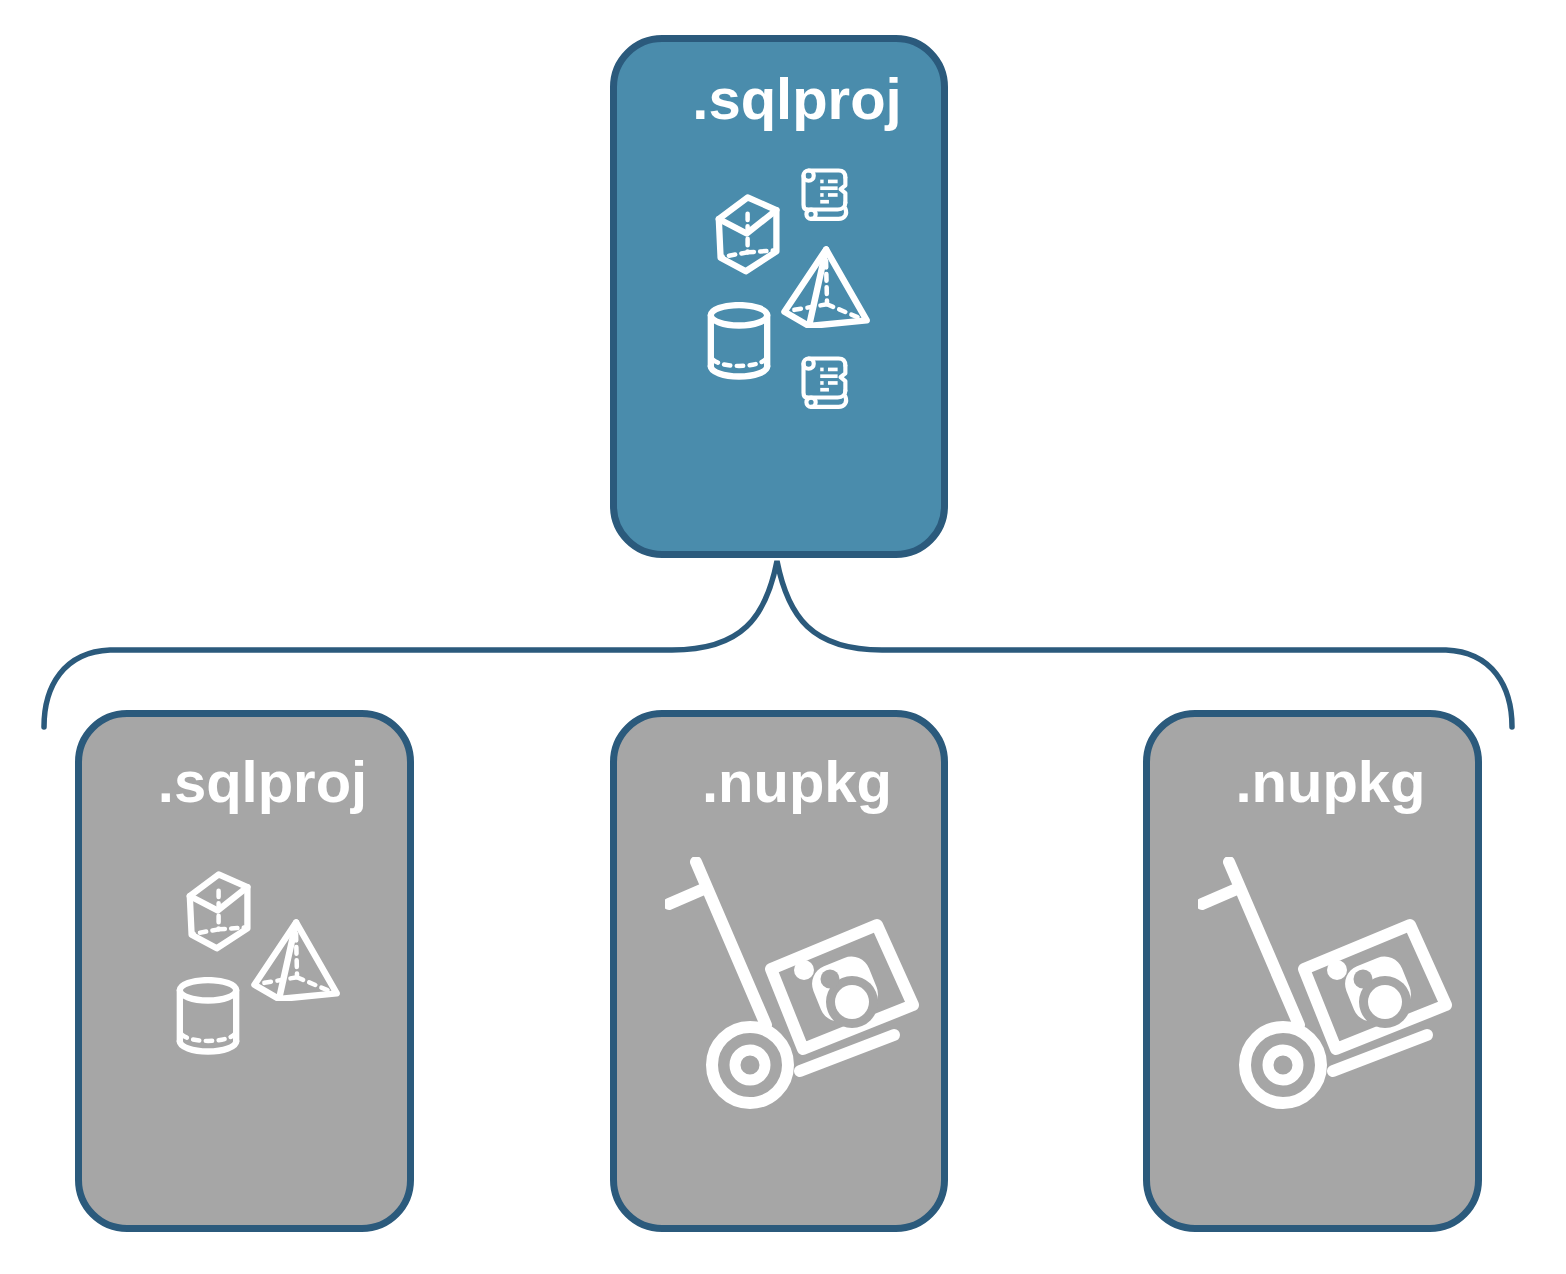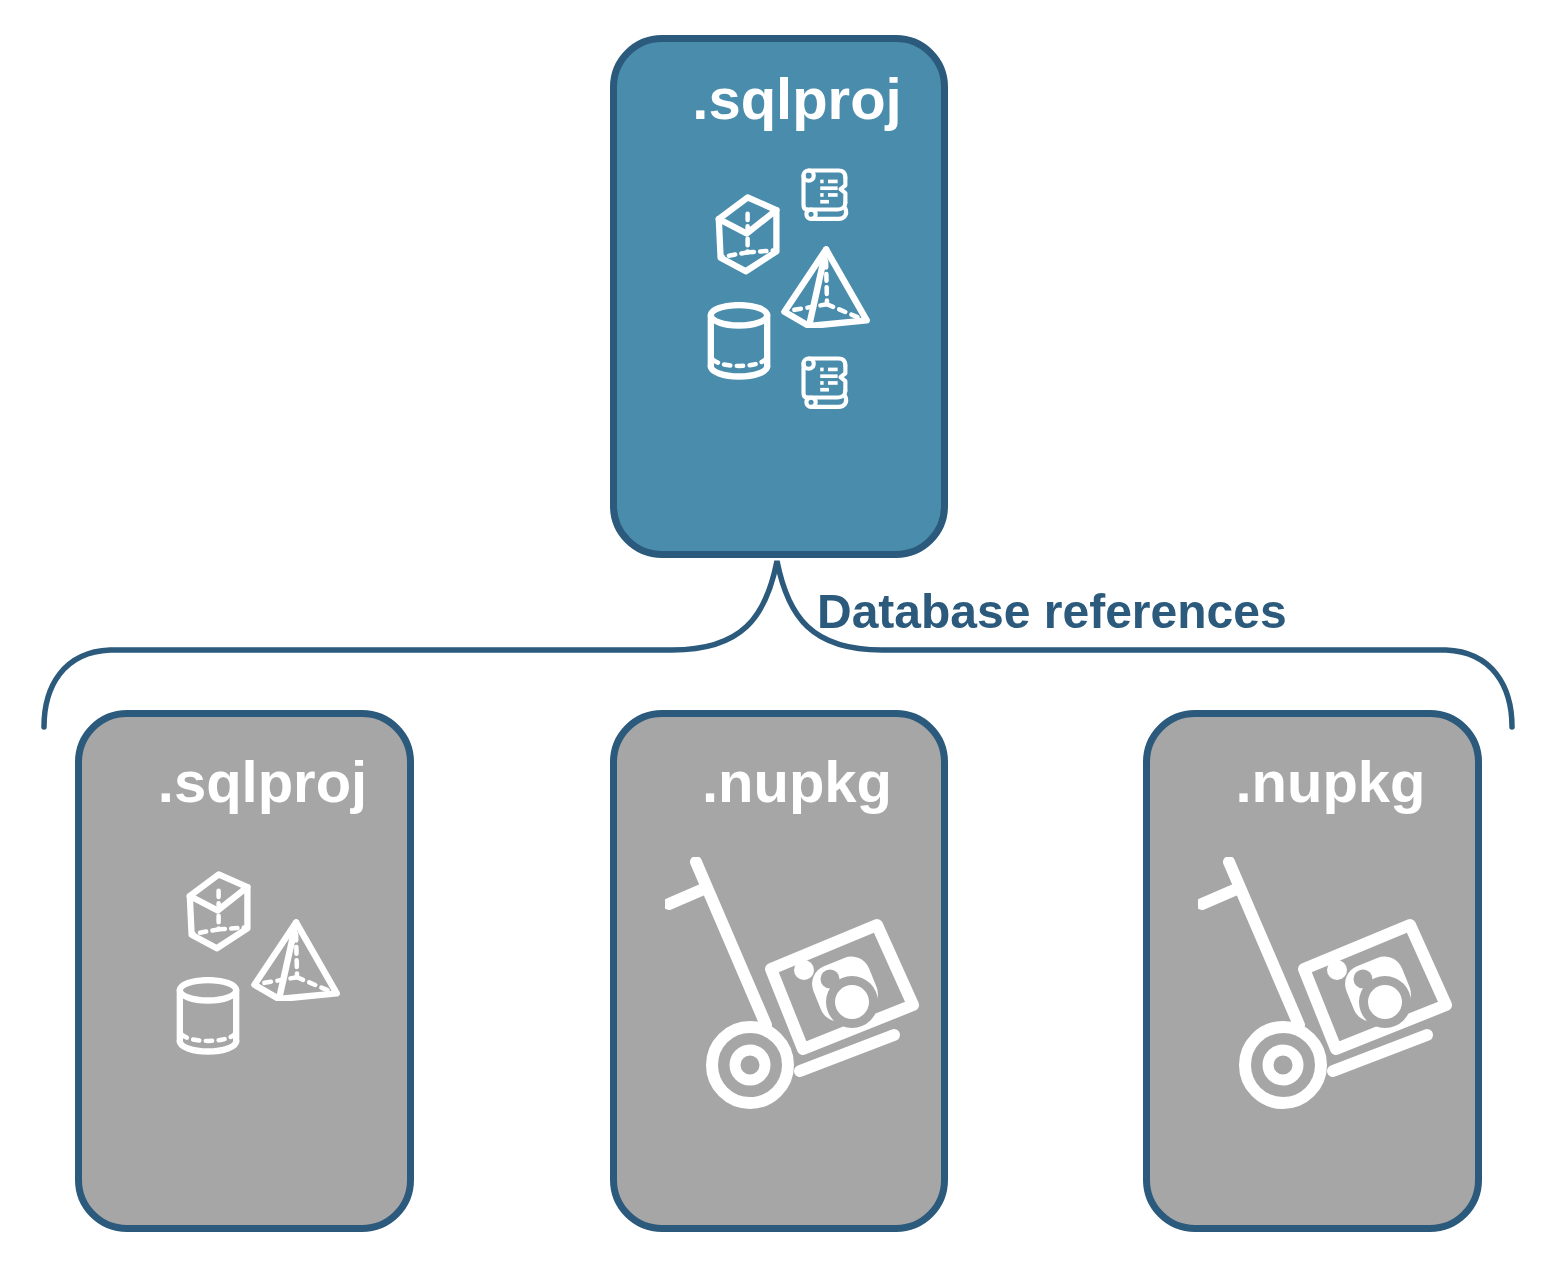--- a/index.html
+++ b/index.html
@@ -52,21 +52,20 @@
 </style>
 </head>
 <body>
 
 <div class="canvas">
 
   <svg class="connector-svg" viewBox="0 0 1566 1274" xmlns="http://www.w3.org/2000/svg">
     <path d="M 44 727 C 44 686 64 652 110 650 L 672 650 C 742 650 766 617 777 561 C 788 617 812 650 882 650 L 1446 650 C 1492 652 1512 686 1512 727" fill="none" stroke="#2b5a7c" stroke-width="5.5" stroke-linecap="round"></path>
   </svg>
 
-  <div class="connector-label">Database references</div>
 
   <div class="box root">
     <div class="box-label">.sqlproj</div>
 
     <div class="icon cube-pos">
       <svg viewBox="0 0 100 95" xmlns="http://www.w3.org/2000/svg">
         <g fill="none" stroke="#ffffff" stroke-width="7" stroke-linejoin="round" stroke-linecap="round">
           <polygon points="54,8 86,22 53,48 22,32"></polygon>
           <path d="M22,32 L24,75 L52,90 L86,68 L86,22"></path>
         </g>

